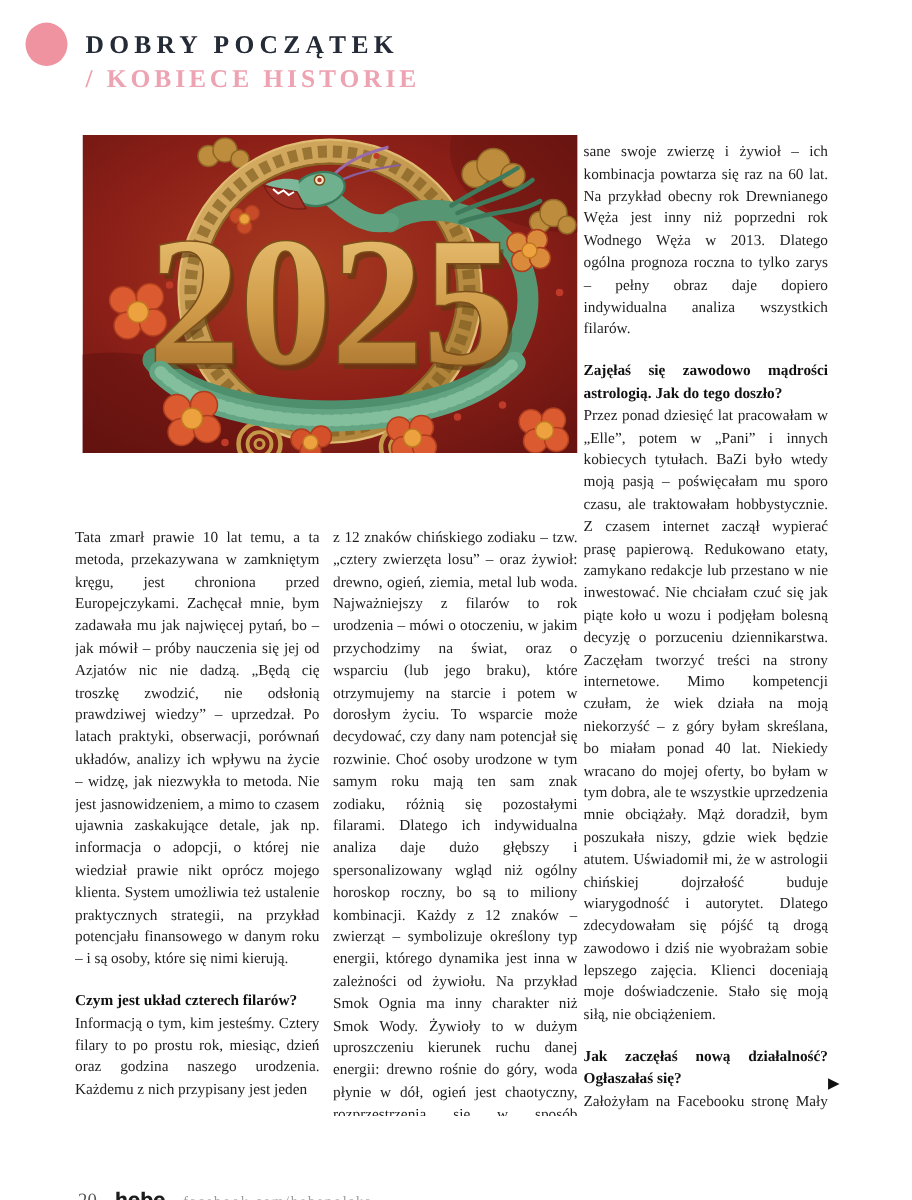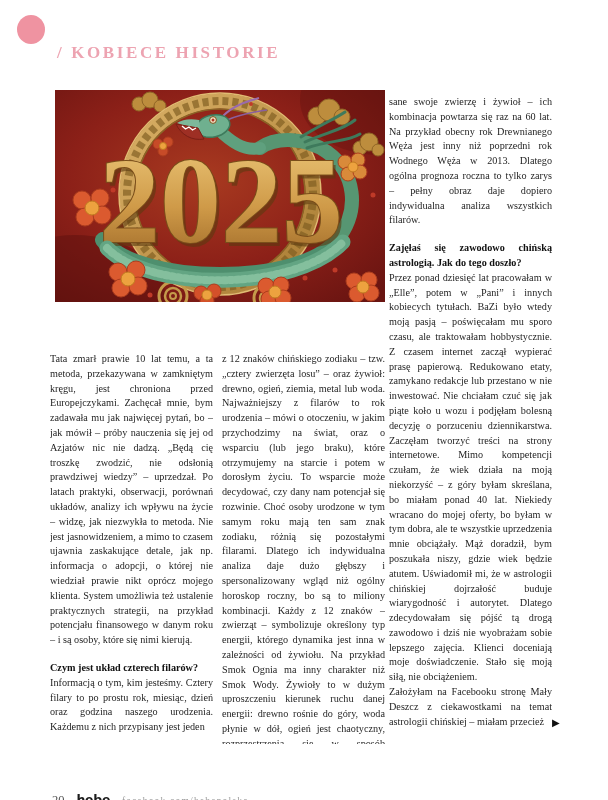--- a/index.html
+++ b/index.html
@@ -36,20 +36,21 @@
         color:#1c1c1c;letter-spacing:-0.3px;margin-top:28px;}
   .footer-url{font-family:"Liberation Serif",serif;font-size:9.5px;color:#9a9a9a;
         letter-spacing:1.2px;}
 </style>
 </head>
 <body>
 
 <div class="page">
 
   <span class="accent-dot"></span>
+  <h1 class="section-title">DOBRY POCZĄTEK</h1>
   <h2 class="section-subtitle">/ KOBIECE HISTORIE</h2>
 
   <figure class="hero">
     <svg viewBox="0 0 330 212" aria-hidden="true">
       <defs>
         <radialGradient id="bgGrad" cx="45%" cy="42%" r="75%">
           <stop offset="0%" stop-color="#a83a20"></stop>
           <stop offset="55%" stop-color="#8c2018"></stop>
           <stop offset="100%" stop-color="#691411"></stop>
         </radialGradient>
@@ -191,22 +192,23 @@
     <h3>Czym jest układ czterech filarów?</h3>
     <p>Informacją o tym, kim jesteśmy. Cztery filary to po prostu rok, miesiąc, dzień oraz godzina naszego urodzenia. Każdemu z nich przypisany jest jeden</p>
   </div>
 
   <div class="col col2">
     <p>z 12 znaków chińskiego zodiaku – tzw. „cztery zwierzęta losu” – oraz żywioł: drewno, ogień, ziemia, metal lub woda. Najważniejszy z filarów to rok urodzenia – mówi o otoczeniu, w jakim przychodzimy na świat, oraz o wsparciu (lub jego braku), które otrzymujemy na starcie i potem w dorosłym życiu. To wsparcie może decydować, czy dany nam potencjał się rozwinie. Choć osoby urodzone w tym samym roku mają ten sam znak zodiaku, różnią się pozostałymi filarami. Dlatego ich indywidualna analiza daje dużo głębszy i spersonalizowany wgląd niż ogólny horoskop roczny, bo są to miliony kombinacji. Każdy z 12 znaków – zwierząt – symbolizuje określony typ energii, którego dynamika jest inna w zależności od żywiołu. Na przykład Smok Ognia ma inny charakter niż Smok Wody. Żywioły to w dużym uproszczeniu kierunek ruchu danej energii: drewno rośnie do góry, woda płynie w dół, ogień jest chaotyczny, rozprzestrzenia się w sposób niekontrolowany. Każdy rok ma przypi-</p>
   </div>
 
   <div class="col col3">
     <p class="first">sane swoje zwierzę i żywioł – ich kombinacja powtarza się raz na 60 lat. Na przykład obecny rok Drewnianego Węża jest inny niż poprzedni rok Wodnego Węża w 2013. Dlatego ogólna prognoza roczna to tylko zarys – pełny obraz daje dopiero indywidualna analiza wszystkich filarów.</p>
-    <h3>Zajęłaś się zawodowo chińską astrologią. Jak do tego doszło?</h3>
+    <h3>Zajęłaś się zawodowo mądrości astrologią. Jak do tego doszło?</h3>
     <p>Przez ponad dziesięć lat pracowałam w „Elle”, potem w „Pani” i innych kobiecych tytułach. BaZi było wtedy moją pasją – poświęcałam mu sporo czasu, ale traktowałam hobbystycznie. Z czasem internet zaczął wypierać prasę papierową. Redukowano etaty, zamykano redakcje lub przestano w nie inwestować. Nie chciałam czuć się jak piąte koło u wozu i podjęłam bolesną decyzję o porzuceniu dziennikarstwa. Zaczęłam tworzyć treści na strony internetowe. Mimo kompetencji czułam, że wiek działa na moją niekorzyść – z góry byłam skreślana, bo miałam ponad 40 lat. Niekiedy wracano do mojej oferty, bo byłam w tym dobra, ale te wszystkie uprzedzenia mnie obciążały. Mąż doradził, bym poszukała niszy, gdzie wiek będzie atutem. Uświadomił mi, że w astrologii chińskiej dojrzałość buduje wiarygodność i autorytet. Dlatego zdecydowałam się pójść tą drogą zawodowo i dziś nie wyobrażam sobie lepszego zajęcia. Klienci doceniają moje doświadczenie. Stało się moją siłą, nie obciążeniem.</p>
+    <h3>Jak zaczęłaś nową działalność? Ogłaszałaś się?</h3>
     <p>Założyłam na Facebooku stronę Mały Deszcz z ciekawostkami na temat astrologii chińskiej – miałam przecież</p>
   </div>
 
   <span class="next-arrow">▶</span>
 
   <div class="footer">
     <span class="page-number">20</span>
     <span class="brand-logo">hebe</span>
     <span class="footer-url">facebook.com/hebepolska</span>
   </div>

